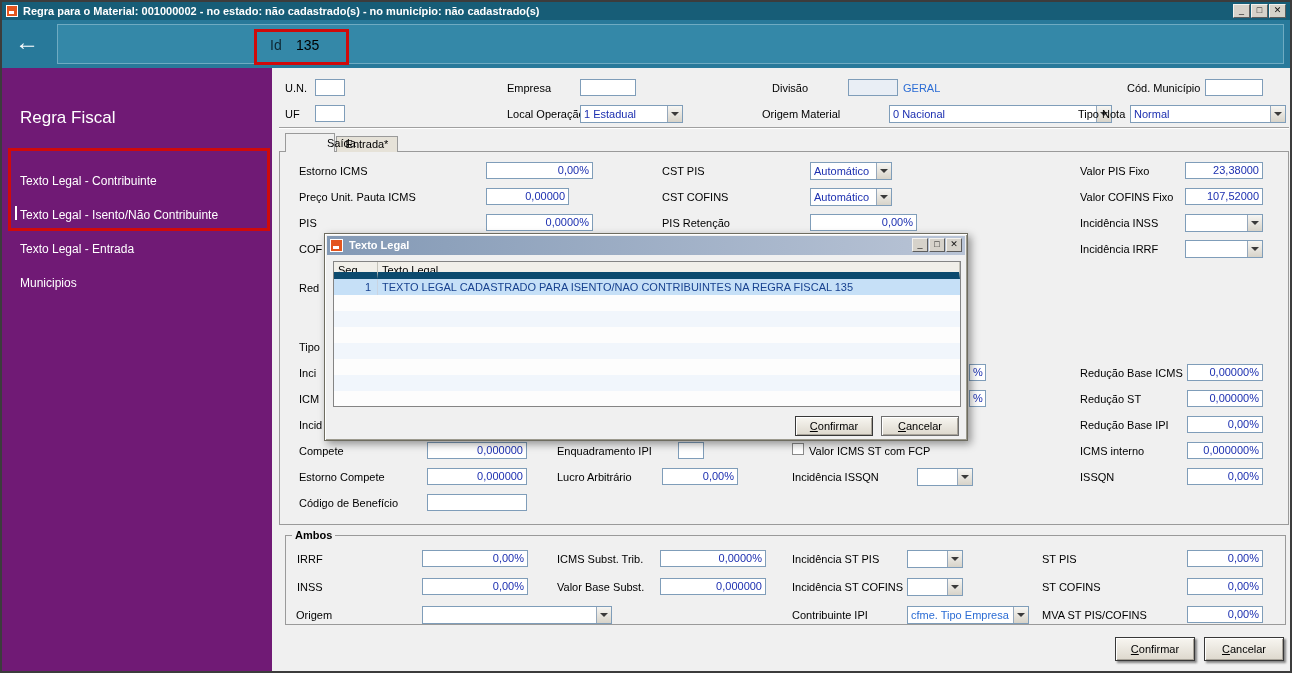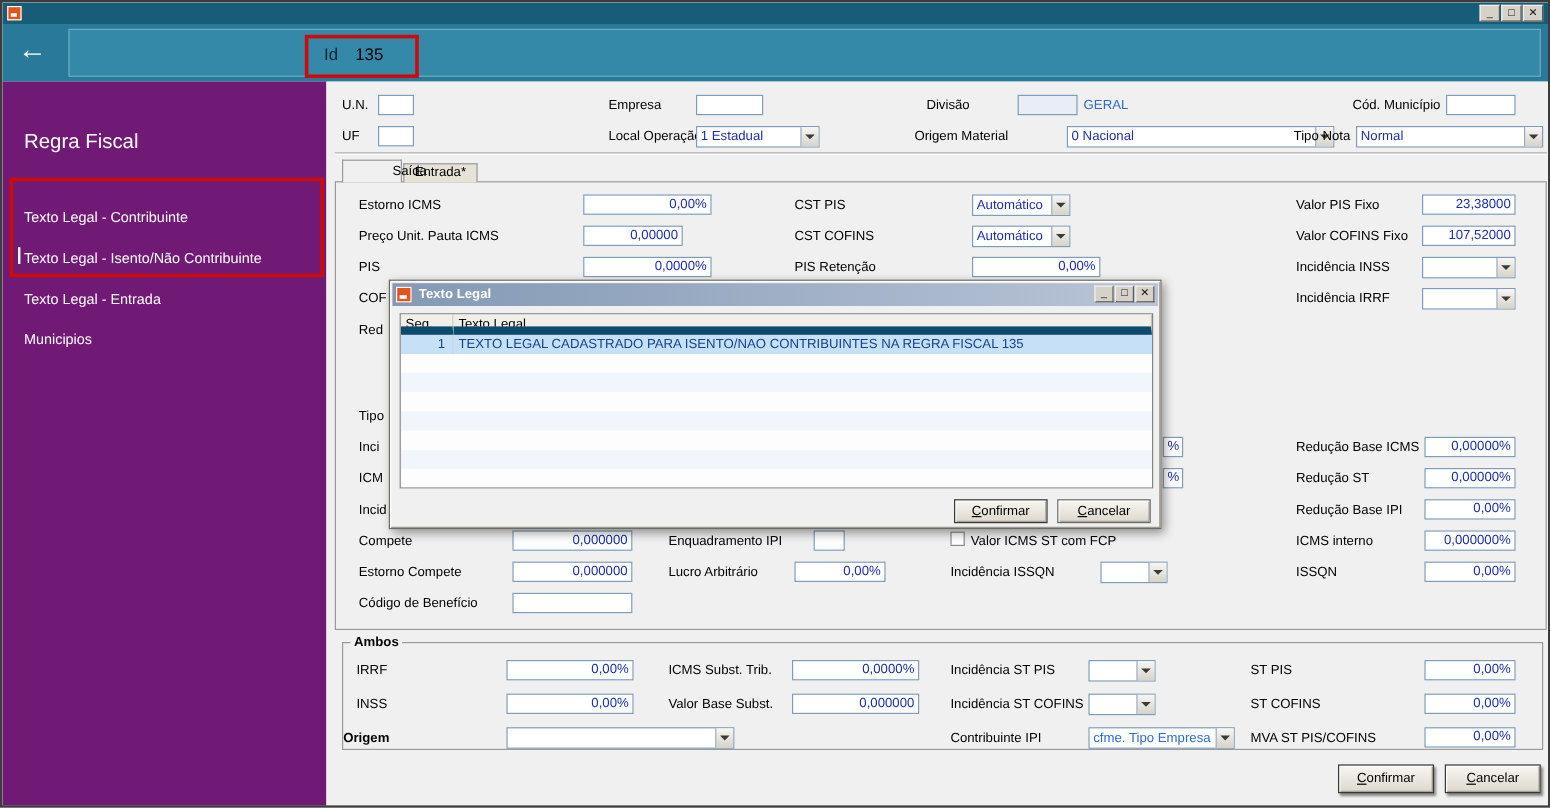--- a/index.html
+++ b/index.html
@@ -37,20 +37,21 @@
 </style>
 </head>
 <body>
 
 <div class="screen">
 
   <div class="abs" style="left:0;top:0;width:1288px;height:18px;background:#175d77;">
     <div class="abs" style="left:4px;top:3px;width:12px;height:12px;background:#e4551e;border:1px solid #fff;">
       <div class="abs" style="left:2px;top:5px;width:5px;height:3px;background:#fff;"></div>
     </div>
+    <div class="abs" style="left:21px;top:3px;font-size:11px;font-weight:bold;color:#fff;white-space:nowrap;">Regra para o Material: 001000002 - no estado: não cadastrado(s) - no município: não cadastrado(s)</div>
     <div class="wbtn" style="right:40px;top:2px;">_</div>
     <div class="wbtn" style="right:22px;top:2px;">□</div>
     <div class="wbtn" style="right:4px;top:2px;">✕</div>
   </div>
 
   <div class="abs" style="left:0;top:18px;width:1288px;height:48px;background:#28799a;">
     <div class="abs" style="left:13px;top:7px;font-size:24px;color:#fff;line-height:30px;cursor:default;">←</div>
     <div class="abs" style="left:55px;top:4px;width:1227px;height:40px;background:#3488a8;border:1px solid #6fabc2;">
       <span class="abs" style="left:212px;top:12px;font-size:14px;color:#0d2733;">Id</span>
       <span class="abs" style="left:238px;top:12px;font-size:14px;color:#000000;">135</span>
@@ -144,21 +145,21 @@
   </div>
 
   <div class="lbl" style="left:297px;top:241px;">COF</div>
   <div class="lbl" style="left:1078px;top:241px;">Incidência IRRF</div>
   <div class="sel" style="left:1183px;top:238px;width:78px;">
     <span class="sel-text"></span>
     <span class="sel-btn">
         <span class="tri"></span>
       </span>
   </div>
-  <div class="lbl" style="left:297px;top:267px;">Red</div>
+  <div class="lbl" style="left:297px;top:280px;">Red</div>
 
   <div class="lbl" style="left:297px;top:339px;">Tipo</div>
   <div class="lbl" style="left:297px;top:365px;">Inci</div>
   <div class="lbl" style="left:297px;top:391px;">ICM</div>
   <div class="lbl" style="left:297px;top:417px;">Incid</div>
 
   <div class="inp num" style="left:967px;top:362px;width:17px;">%</div>
   <div class="inp num" style="left:967px;top:388px;width:17px;">%</div>
 
   <div class="lbl" style="left:1078px;top:365px;">Redução Base ICMS</div>
@@ -218,21 +219,21 @@
   <div class="lbl" style="left:790px;top:579px;">Incidência ST COFINS</div>
   <div class="sel" style="left:905px;top:576px;width:56px;">
     <span class="sel-text"></span>
     <span class="sel-btn">
         <span class="tri"></span>
       </span>
   </div>
   <div class="lbl" style="left:1040px;top:579px;">ST COFINS</div>
   <div class="inp num" style="left:1185px;top:576px;width:76px;">0,00%</div>
 
-  <div class="lbl" style="left:284px;top:607px;font-weight:bold;">Origem</div>
+  <div class="lbl" style="left:294px;top:607px;">Origem</div>
   <div class="sel" style="left:420px;top:604px;width:190px;">
     <span class="sel-text"></span>
     <span class="sel-btn">
         <span class="tri"></span>
       </span>
   </div>
   <div class="lbl" style="left:790px;top:607px;">Contribuinte IPI</div>
   <div class="sel" style="left:905px;top:604px;width:122px;">
     <span class="sel-text" style="color:#2b6cd4;">cfme. Tipo Empresa</span>
     <span class="sel-btn">

